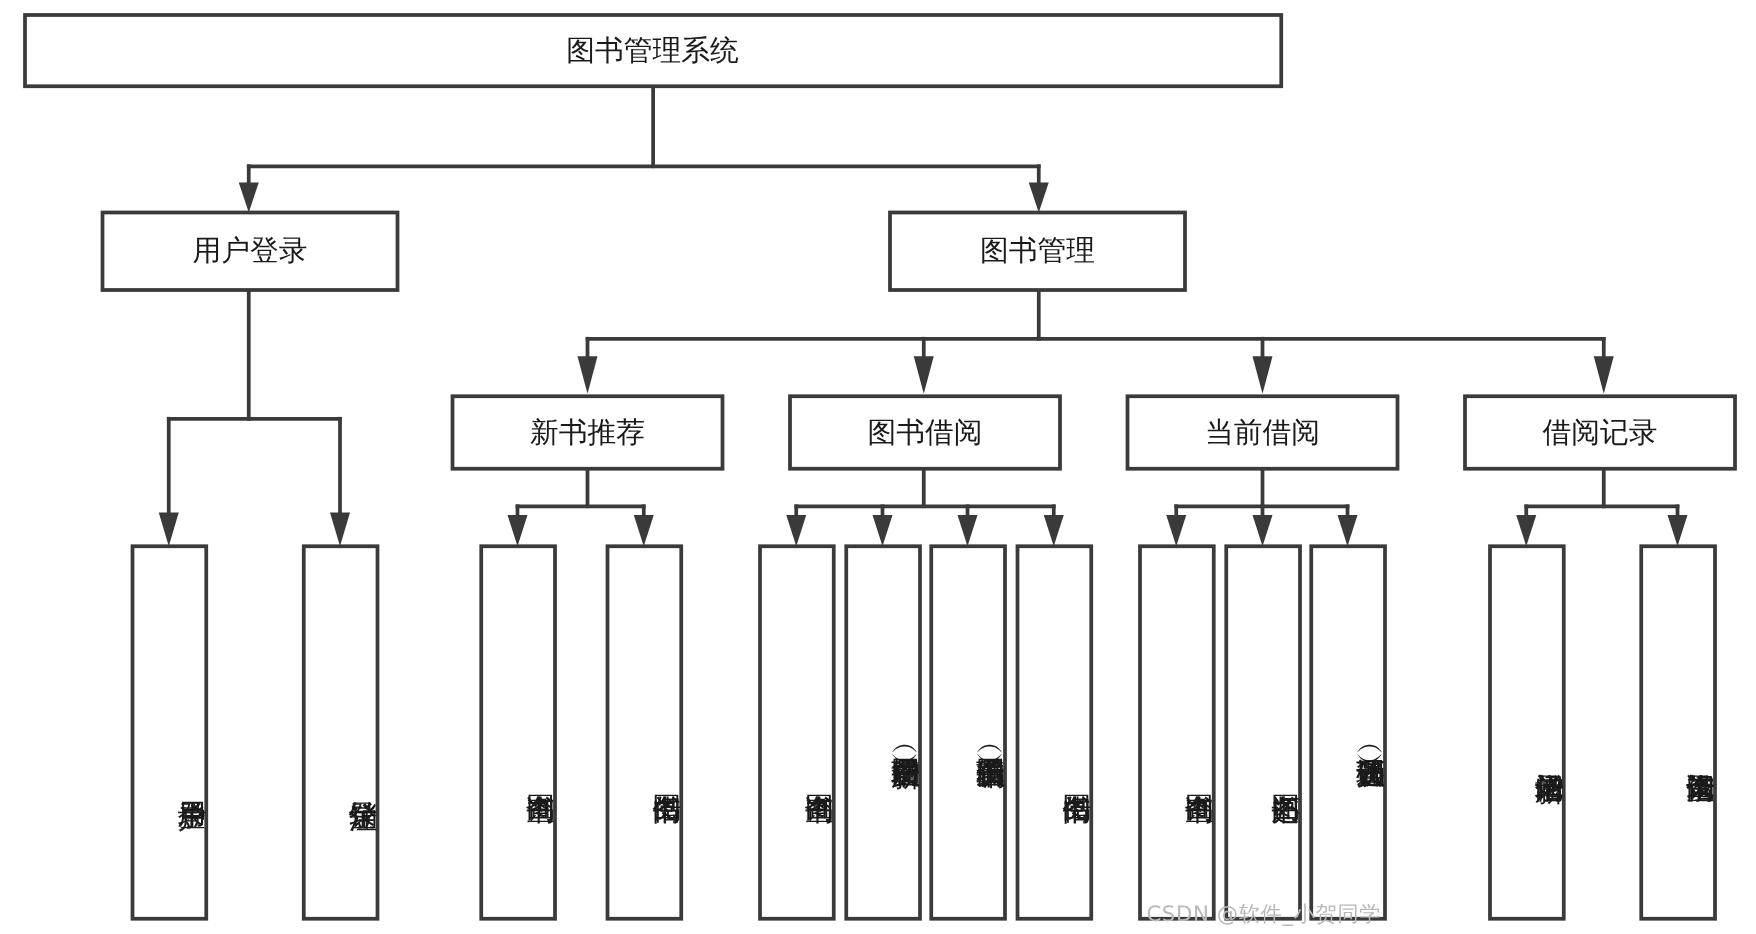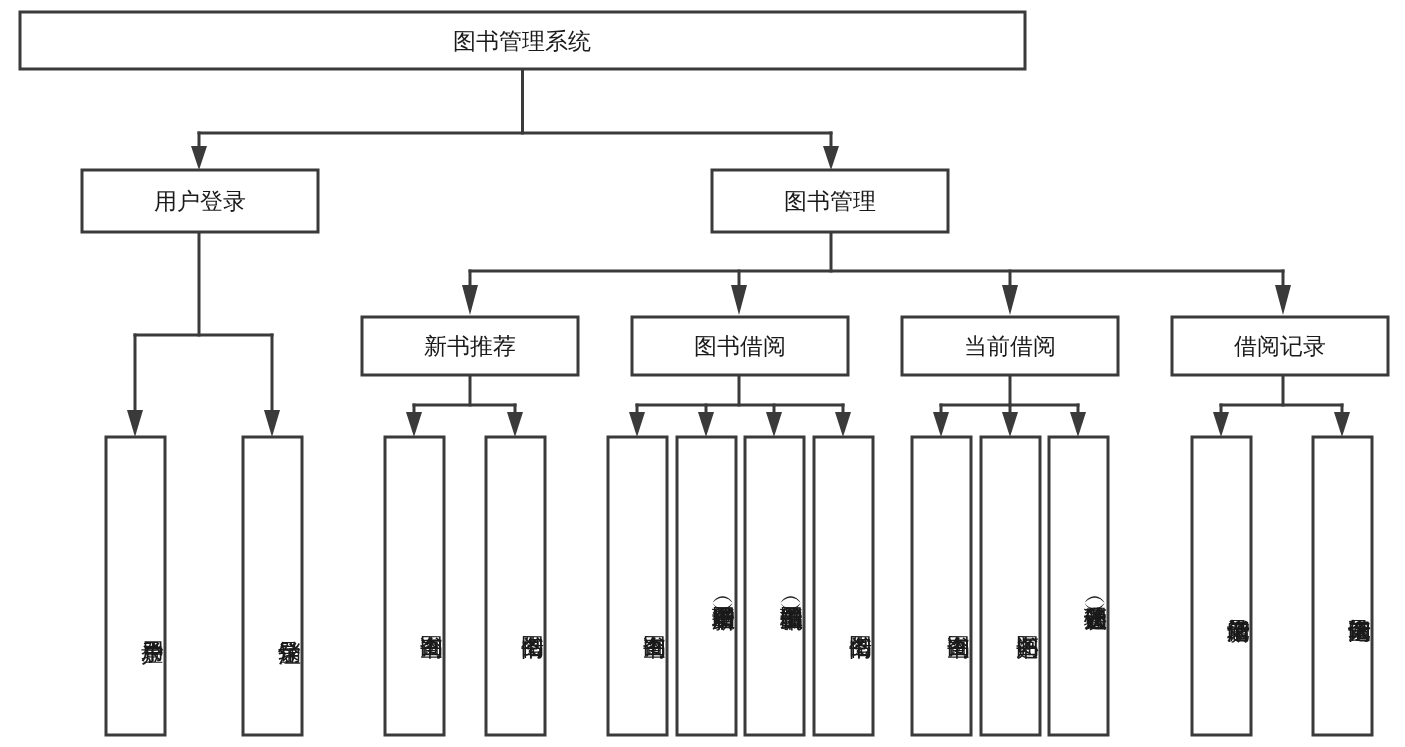--- a/index.html
+++ b/index.html
@@ -223,13 +223,14 @@
   <div class="vlabel" style="left:745px; top:446px; width:59px; height:286px;">编辑图书（管理员）</div>
   <div class="vlabel" style="left:814px; top:505px; width:59px; height:225px;">借阅图书</div>
 
   <div class="vlabel" style="left:912px; top:505px; width:59px; height:225px;">查询图书</div>
   <div class="vlabel" style="left:981px; top:505px; width:59px; height:225px;">归还图书</div>
   <div class="vlabel" style="left:1049px; top:446px; width:59px; height:286px;">确认归还（管理员）</div>
 
   <div class="vlabel" style="left:1192px; top:470px; width:59px; height:262px;">新增借阅记录</div>
   <div class="vlabel" style="left:1313px; top:470px; width:59px; height:262px;">查询借阅记录</div>
 
+  <div class="watermark-text">CSDN @软件_小贺同学</div>
 </div>
 
 </body></html>

